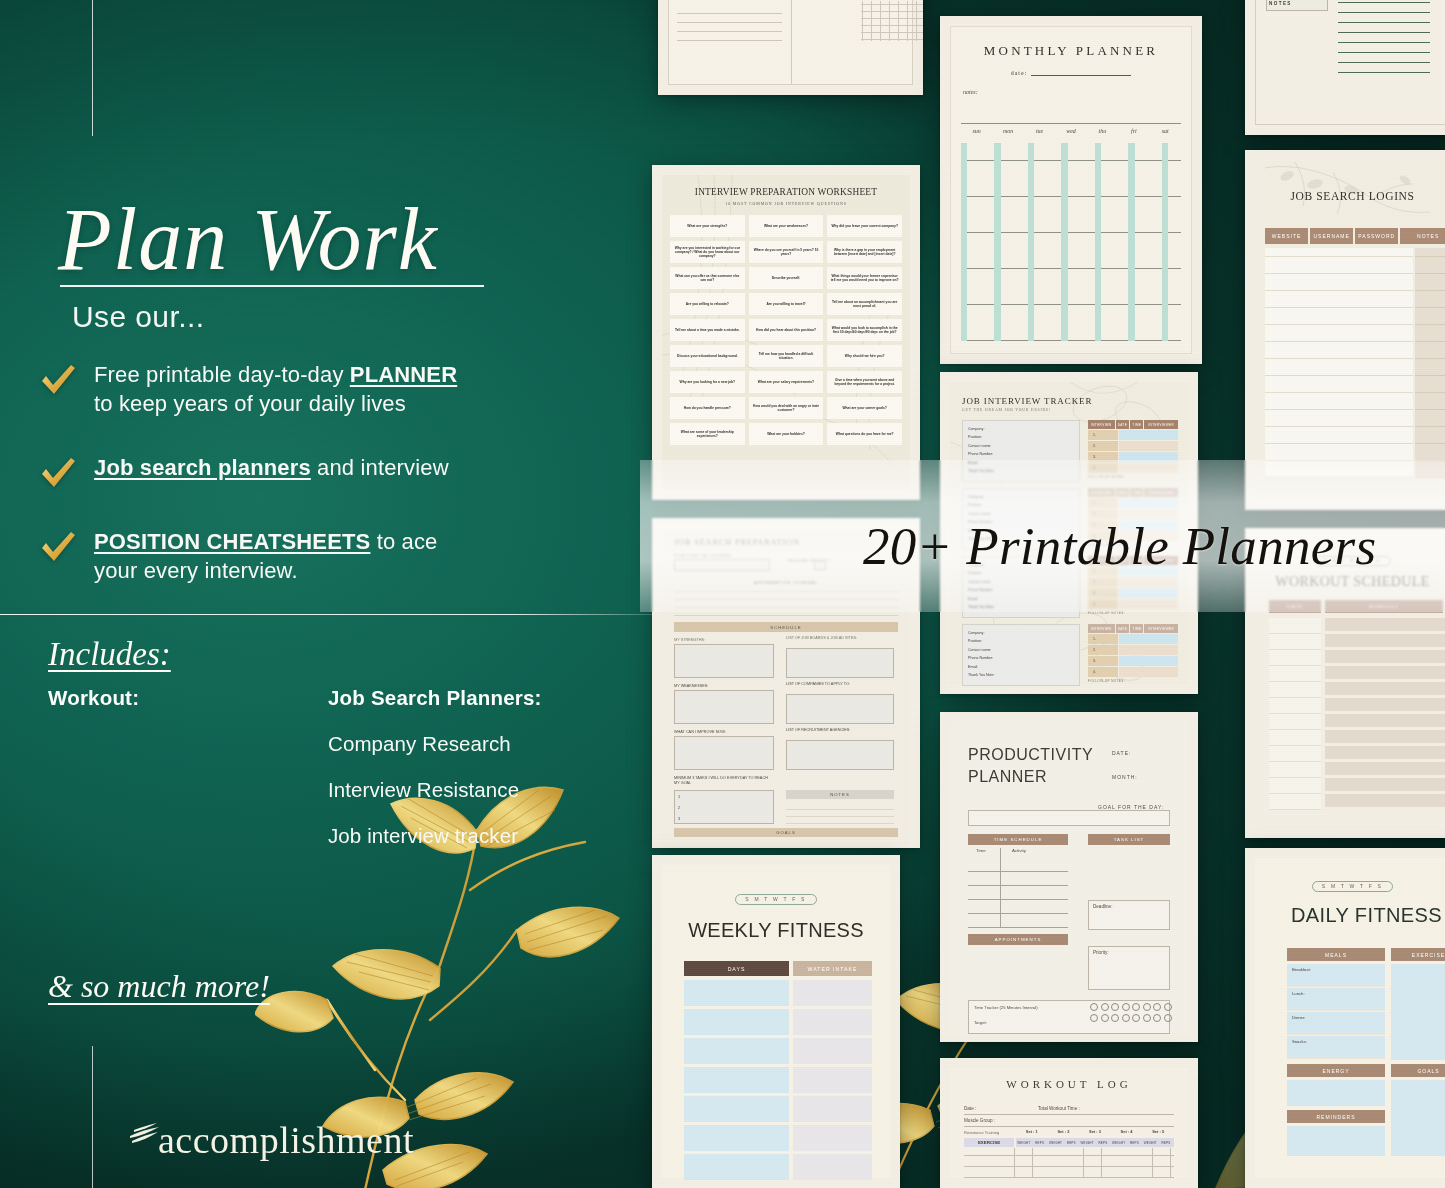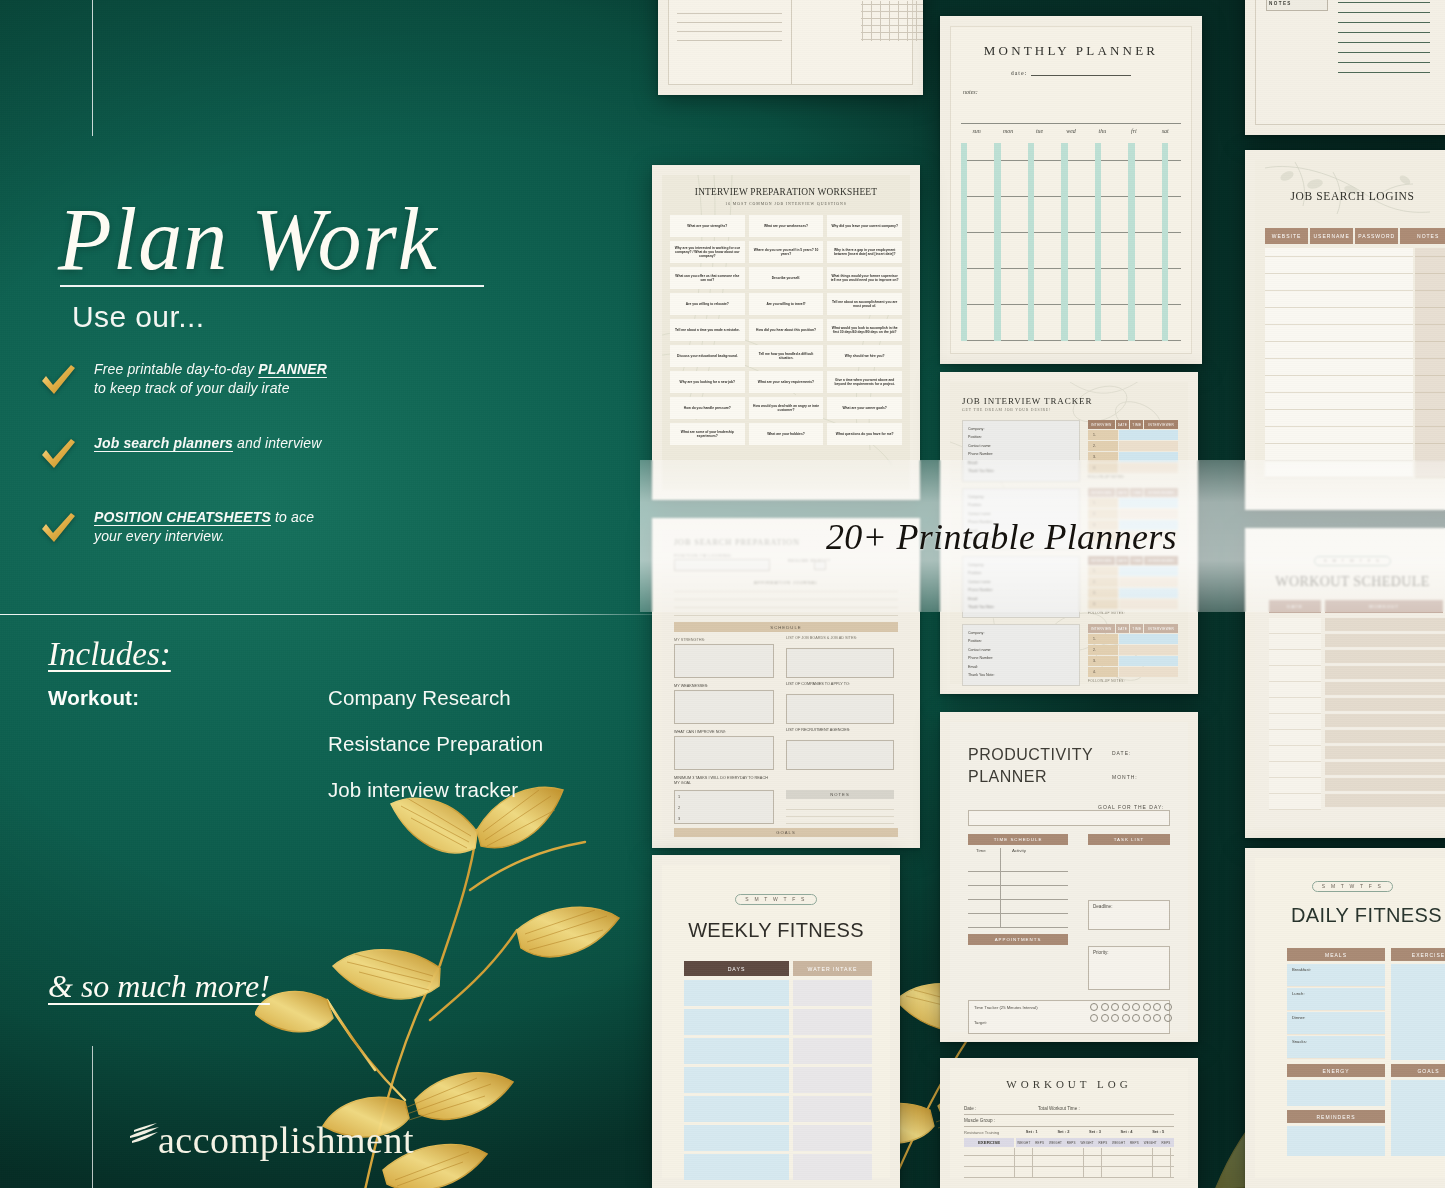--- a/index.html
+++ b/index.html
@@ -58,23 +58,22 @@
     font-size: 30px; color: #f3f6f2; font-weight: 300; letter-spacing: .4px;
   }
 
   .bullets { position: absolute; left: 36px; top: 358px; width: 600px; }
   .bullet { position: relative; display: flex; align-items: flex-start; margin-bottom: 32px; }
   .check {
     width: 44px; flex: 0 0 44px; height: 40px; position: relative; margin-right: 14px; margin-top: 2px;
   }
   .check svg { display: block; width: 44px; height: 40px; filter: drop-shadow(0 1px 2px rgba(0,0,0,.3)); }
   .btext {
-    font-size: 14px; line-height: 1.33; color: #f7f9f6; font-weight: 300; letter-spacing: .15px;
+    font-size: 22px; line-height: 1.33; color: #f7f9f6; font-weight: 300; letter-spacing: .15px;
     padding-top: 2px;
-    font-style: italic;
   }
   .btext .bu { font-weight: 700; text-decoration: underline; text-underline-offset: 3px; }
 
   .includes {
     position: absolute; left: 48px; top: 636px;
     font-family: "Liberation Serif", "DejaVu Serif", serif;
     font-style: italic; font-size: 33px; color: #fdfbf3;
     text-decoration: underline; text-underline-offset: 5px; text-decoration-thickness: 1.6px;
   }
 
@@ -155,23 +154,23 @@
   #c-dfit { left: 605px; top: 848px; width: 215px; height: 340px; }
 
   
   .ribbon {
     position: absolute; left: 640px; top: 460px; width: 805px; height: 152px; z-index: 9;
     background: linear-gradient(180deg, rgba(255,255,255,.34) 0%, rgba(255,255,255,.62) 28%,
                 rgba(255,255,255,.66) 66%, rgba(255,255,255,.30) 100%);
     backdrop-filter: blur(1px);
   }
   .headline {
-    position: absolute; left: 826px; top: 516px; z-index: 11;
+    position: absolute; left: 863px; top: 516px; z-index: 11;
     font-family: "Liberation Serif","DejaVu Serif",serif;
-    font-style: italic; font-size: 36px; color: #15120e; letter-spacing: .3px;
+    font-style: italic; font-size: 53px; color: #15120e; letter-spacing: .3px;
     text-shadow: 0 1px 2px rgba(255,255,255,.5);
     white-space: nowrap;
   }
 
   .sm-dots { font-size: 4.4px; letter-spacing: 2.2px; color: #6b6257; }
   .pill { border: 1px solid #9fb3a8; border-radius: 20px; display: inline-block; padding: 1.5px 9px; }
 </style>
 </head>
 <body>
 
@@ -264,21 +263,21 @@
               <stop offset="0%" stop-color="#fbe59b"></stop>
                   <stop offset="45%" stop-color="#e3b24b"></stop>
               <stop offset="100%" stop-color="#c08d22"></stop>
                 </linearGradient>
               </defs>
             <path d="M6 21 L10 16 L17 25 L35 5 L39 8 L18 34 Z" fill="url(#gck)"></path>
           </svg>
         </span>
         <div class="btext">
           <span>Free printable day-to-day </span><span class="bu">PLANNER</span><br>
-          <span>to keep track of your daily irate</span>
+          <span>to keep years of your daily lives</span>
         </div>
       </div>
 
       <div class="bullet">
         <span class="check">
           <svg viewBox="0 0 44 40">
               <path d="M6 21 L10 16 L17 25 L35 5 L39 8 L18 34 Z" fill="url(#gck)"></path>
             </svg>
         </span>
         <div class="btext">
@@ -299,23 +298,24 @@
       </div>
     </div>
 
     <div class="includes">Includes:</div>
 
     <div class="cols">
       <div class="col">
         <div class="col-head">Workout:</div>
       </div>
       <div class="col right">
+        <div class="col-head">Job Search Planners:</div>
         <ul>
           <li>Company Research</li>
-          <li>Resistance Preparation</li>
+          <li>Interview Resistance</li>
           <li>Job interview tracker</li>
         </ul>
       </div>
     </div>
 
     <div class="somuch">&amp; so much more!</div>
 
     <div class="logo">
       <svg class="logo-wing" viewBox="0 0 34 26">
         <g fill="#f2f0e2">

